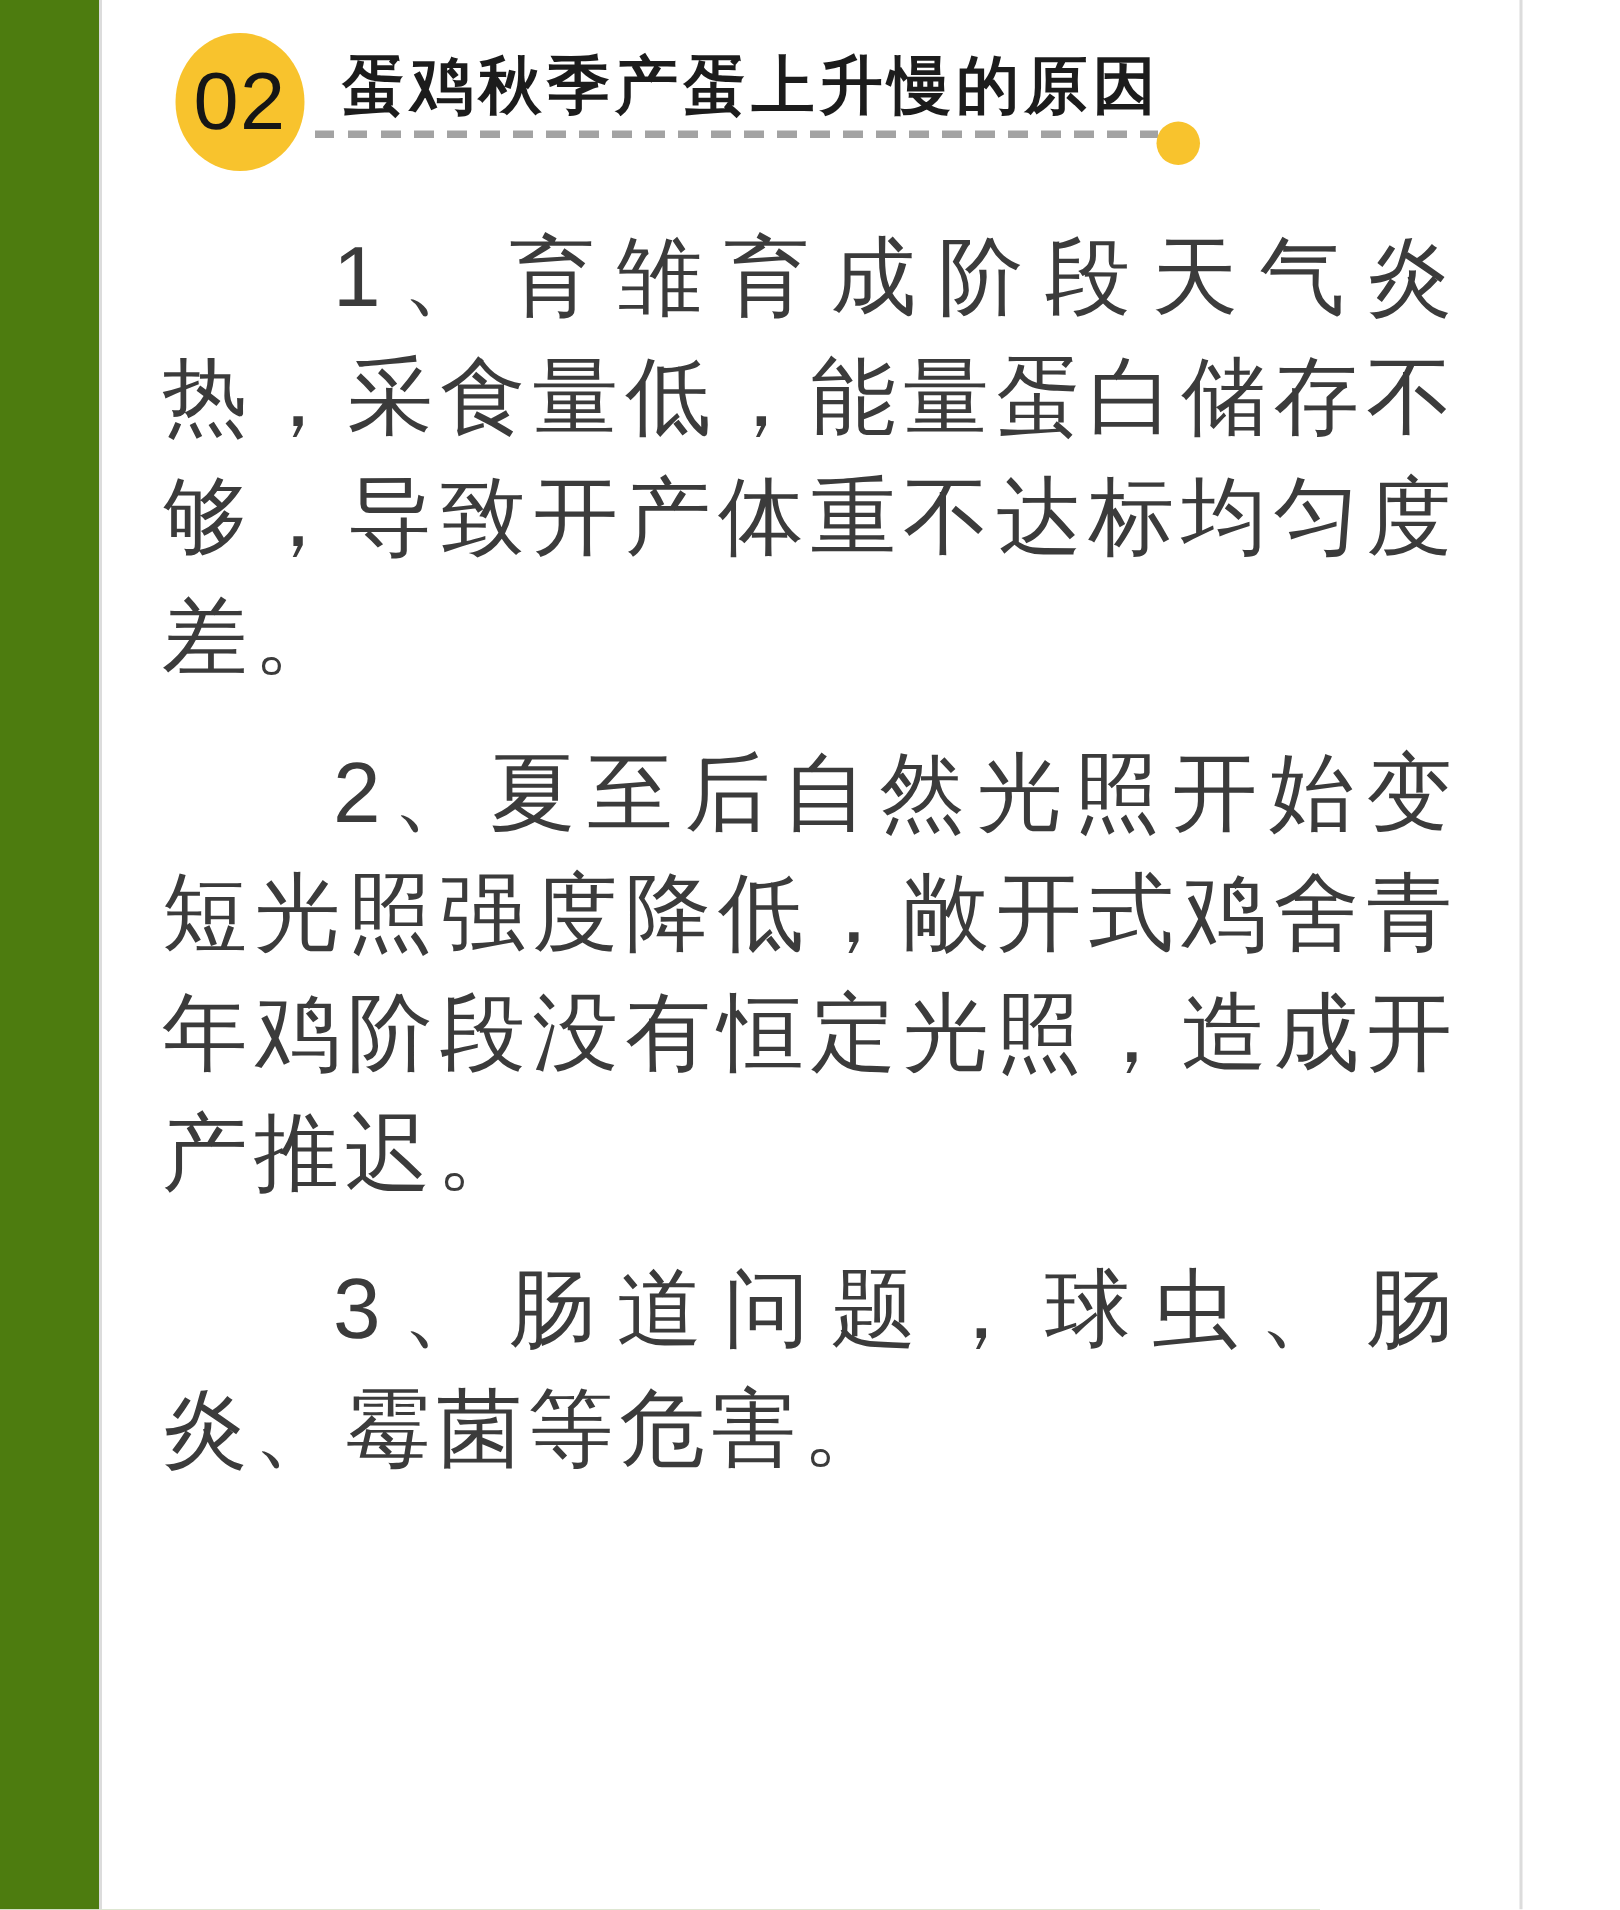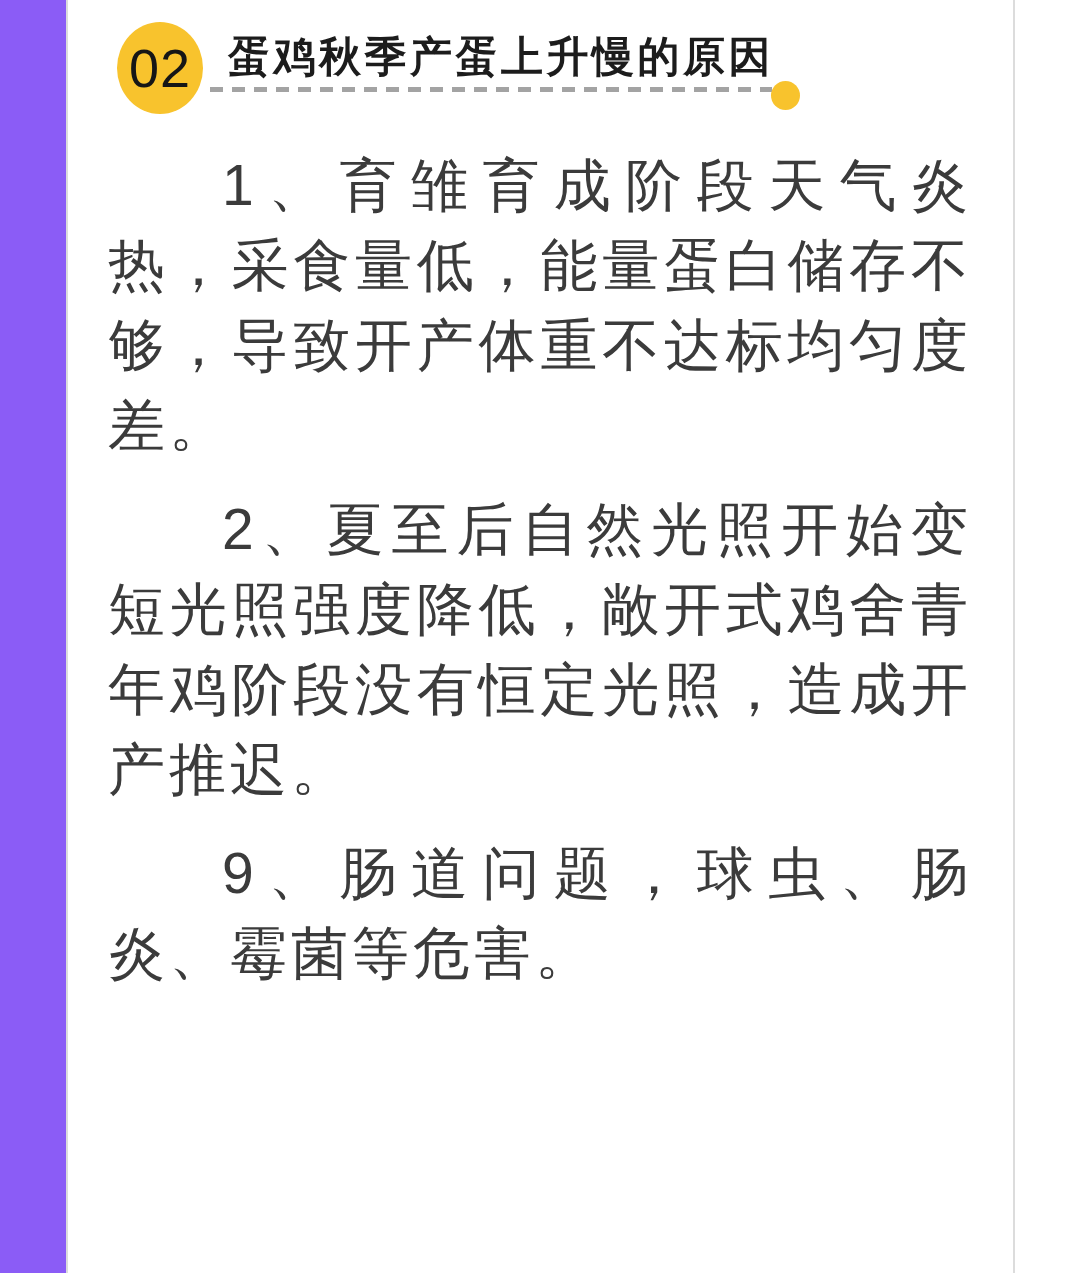--- a/index.html
+++ b/index.html
@@ -8,21 +8,21 @@
     background: #ffffff;
     width: 1080px;
     height: 1273px;
     overflow: hidden;
     font-family: "Liberation Sans", "DejaVu Sans", sans-serif;
   }
   .page {
     position: relative;
     width: 880px;
     height: 1273px;
-    background: #8b5cf6;
+    background: #4d7c0f;
     text-decoration: underline;
   }
   .frame {
     position: absolute;
     left: 66px;
     top: 0;
     width: 949px;
     height: 1273px;
     box-sizing: border-box;
     border-left: 2px solid #dcdcdc;
@@ -103,17 +103,17 @@
         <span class="badge-num">02</span>
       </div>
       <h1 class="title">蛋鸡秋季产蛋上升慢的原因</h1>
       <div class="dash-line"></div>
       <div class="end-dot"></div>
     </header>
 
     <main class="article-body">
       <p>1、育雏育成阶段天气炎热，采食量低，能量蛋白储存不够，导致开产体重不达标均匀度差。</p>
       <p>2、夏至后自然光照开始变短光照强度降低，敞开式鸡舍青年鸡阶段没有恒定光照，造成开产推迟。</p>
-      <p>9、肠道问题，球虫、肠炎、霉菌等危害。</p>
+      <p>3、肠道问题，球虫、肠炎、霉菌等危害。</p>
     </main>
 
   </div>
 </div>
 
 </body></html>

